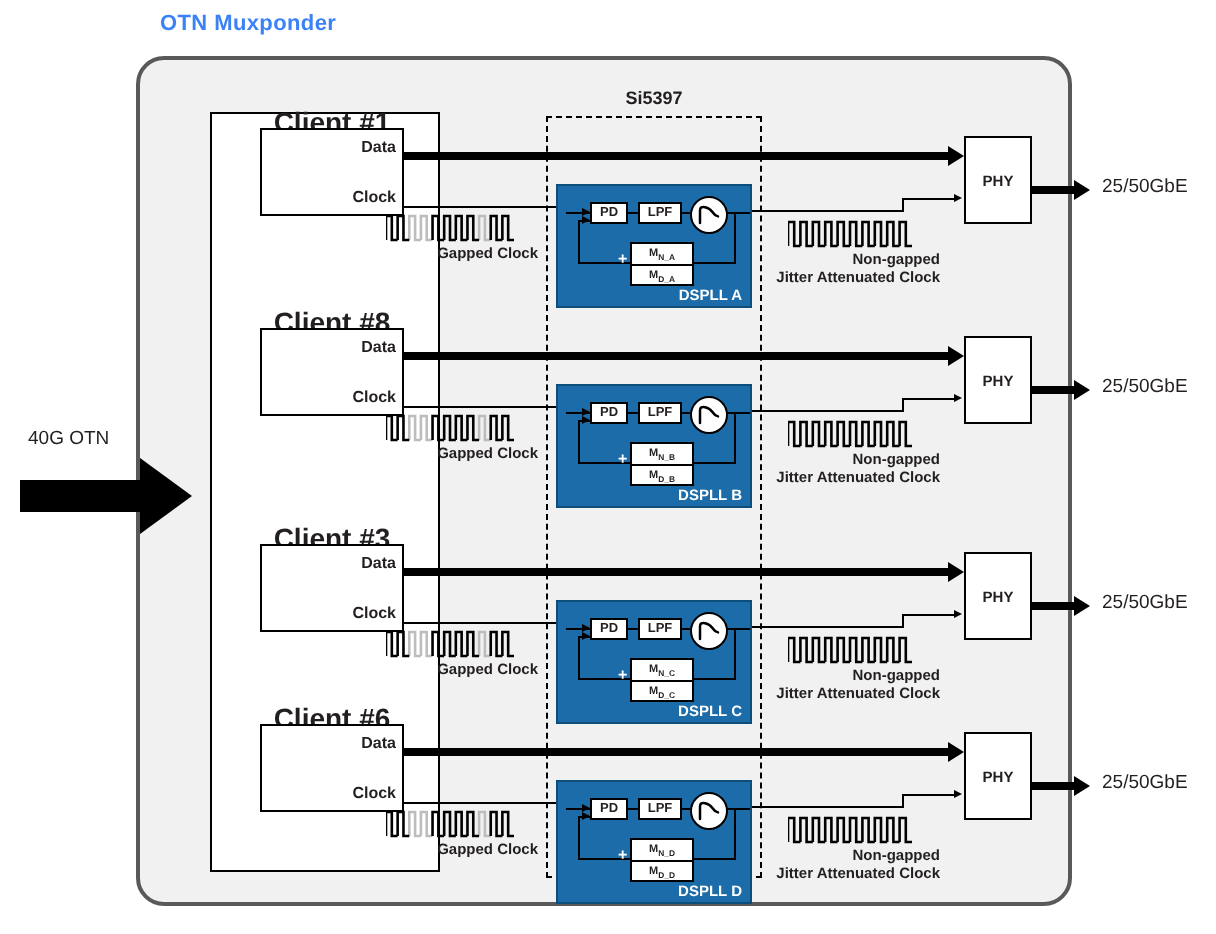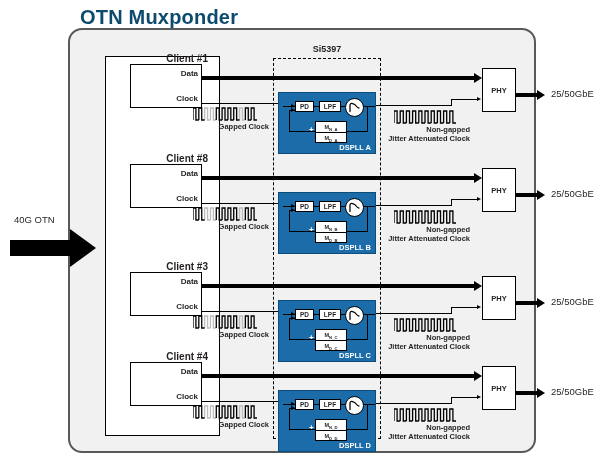--- a/index.html
+++ b/index.html
@@ -9,21 +9,21 @@
     -webkit-font-smoothing:none;
     position:relative;overflow:hidden;
   }
   #stage{position:relative;width:608px;height:467px;}
 
   .abs{position:absolute;}
 
   
   .main-title{
     left:80px;top:6px;
-    font-size:20px;font-weight:bold;color:#0c4a6e;
+    font-size:11px;font-weight:bold;color:#3b82f6;
     letter-spacing:0.2px;
   }
 
   
   .chassis{
     left:68px;top:28px;width:468px;height:425px;
     background:#f1f1f1;border:2px solid #58595b;border-radius:14px;
     box-sizing:border-box;
   }
 
@@ -37,22 +37,22 @@
     text-align:center;font-size:11px;font-weight:bold;color:#231f20;
     line-height:14px;
   }
 
   
   .client{
     width:72px;height:44px;background:#ffffff;border:1.2px solid #000;
     box-sizing:border-box;left:130px;
   }
   .client-title{
-    left:124px;width:84px;text-align:right;
-    font-size:10px;font-weight:bold;color:#231f20;
+    left:124px;width:84px;text-align:center;
+    font-size:14px;font-weight:bold;color:#231f20;
   }
   .port-label{
     left:130px;width:68px;text-align:right;
     font-size:8px;font-weight:bold;color:#231f20;
   }
 
   
   .si-title{
     left:272px;top:44px;width:110px;text-align:center;
     font-size:9px;font-weight:bold;color:#231f20;
@@ -325,21 +325,21 @@
           <path d="M 0 13 L 0 1 L 3.1 1 L 3.1 13 L 6.2 13 M 6.2 13 L 6.2 1 L 9.3 1 L 9.3 13 L 12.4 13 M 12.4 13 L 12.4 1 L 15.5 1 L 15.5 13 L 18.6 13 M 18.6 13 L 18.6 1 L 21.700000000000003 1 L 21.700000000000003 13 L 24.8 13 M 24.8 13 L 24.8 1 L 27.900000000000002 1 L 27.900000000000002 13 L 31 13 M 31 13 L 31 1 L 34.1 1 L 34.1 13 L 37.2 13 M 37.2 13 L 37.2 1 L 40.300000000000004 1 L 40.300000000000004 13 L 43.400000000000006 13 M 43.400000000000006 13 L 43.400000000000006 1 L 46.50000000000001 1 L 46.50000000000001 13 L 49.60000000000001 13 M 49.60000000000001 13 L 49.60000000000001 1 L 52.70000000000001 1 L 52.70000000000001 13 L 55.80000000000001 13 M 55.80000000000001 13 L 55.80000000000001 1 L 58.90000000000001 1 L 58.90000000000001 13 L 62.000000000000014 13 " stroke="#000" stroke-width="1.3" fill="none"></path>
         </svg></div>
       <div class="wf-cap" style="left: 382px; top: 333px; width: 88px;">
         <div>Non-gapped</div>
         <div>Jitter Attenuated Clock</div>
       </div>
       <div class="abs phy" style="top: 276px;">PHY</div>
       <div class="dataline" style="left: 516px; top: 301px; width: 22px;"></div>
       <div class="arrow-r" style="left: 537px; top: 298px;"></div>
       <div class="out-label" style="top: 296px;">25/50GbE</div>
-      <div class="abs client-title" style="top: 351px;">Client #4</div>
+      <div class="abs client-title" style="top: 351px;">Client #6</div>
       <div class="abs client" style="top: 362px;"></div>
       <div class="abs port-label" style="top: 367px;">Data</div>
       <div class="abs port-label" style="top: 392px;">Clock</div>
       <div class="dataline" style="left: 202px; top: 374px; width: 272px;"></div>
       <div class="arrow-r" style="left: 474px; top: 371px;"></div>
       <div class="clockline" style="left: 202px; top: 401px; width: 86px;"></div>
       <div class="arrow-tiny" style="left: 288px; top: 398.6px;"></div>
       <div class="abs" style="left: 193px; top: 405px; width: 64px; height: 14px;"><svg width="64" height="14">
           <path d="M 11.636363636363637 13 L 11.636363636363637 1 L 14.545454545454547 1 L 14.545454545454547 13 L 17.454545454545453 13 M 17.454545454545453 13 L 17.454545454545453 1 L 20.363636363636363 1 L 20.363636363636363 13 L 23.272727272727273 13 M 46.545454545454554 13 L 46.545454545454554 1 L 49.45454545454546 1 L 49.45454545454546 13 L 52.363636363636374 13 " stroke="#bdbdbd" stroke-width="1.3" fill="none"></path>
           <path d="M 0 13 L 0 1 L 2.909090909090909 1 L 2.909090909090909 13 L 5.818181818181818 13 M 5.818181818181818 13 L 5.818181818181818 1 L 8.727272727272727 1 L 8.727272727272727 13 L 11.636363636363637 13 M 23.272727272727273 13 L 23.272727272727273 1 L 26.181818181818183 1 L 26.181818181818183 13 L 29.090909090909093 13 M 29.090909090909093 13 L 29.090909090909093 1 L 32 1 L 32 13 L 34.909090909090914 13 M 34.909090909090914 13 L 34.909090909090914 1 L 37.81818181818182 1 L 37.81818181818182 13 L 40.727272727272734 13 M 40.727272727272734 13 L 40.727272727272734 1 L 43.63636363636364 1 L 43.63636363636364 13 L 46.545454545454554 13 M 52.363636363636374 13 L 52.363636363636374 1 L 55.27272727272728 1 L 55.27272727272728 13 L 58.181818181818194 13 M 58.181818181818194 13 L 58.181818181818194 1 L 61.0909090909091 1 L 61.0909090909091 13 L 64.00000000000001 13 " stroke="#000" stroke-width="1.3" fill="none"></path>

